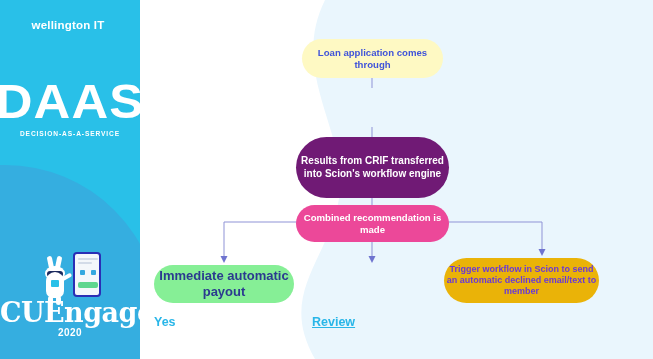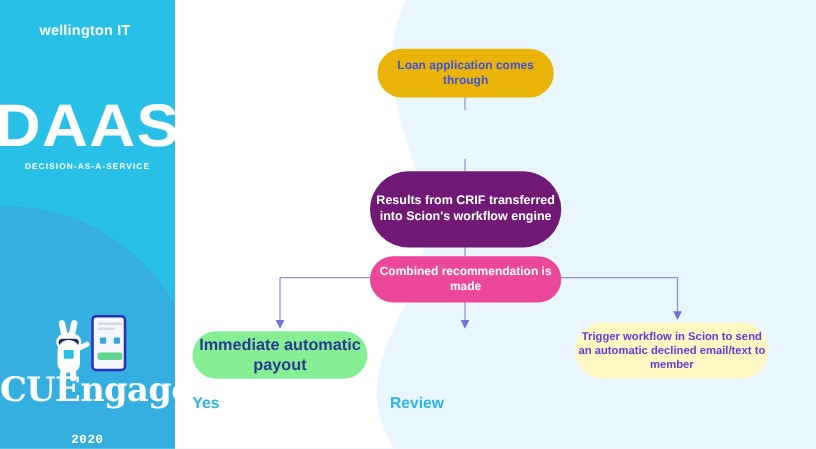--- a/index.html
+++ b/index.html
@@ -72,46 +72,46 @@
   .phone .d2{position:absolute;left:16px;top:16px;width:5px;height:5px;background:#35a8e0;border-radius:1px;}
   .phone .btn{position:absolute;left:3px;top:28px;width:20px;height:6px;background:#5ed68f;border-radius:2px;}
 
   .cuengage{
     position:absolute;left:0;top:300px;width:140px;text-align:right;
     color:#ffffff;font-family:"DejaVu Serif", serif;
     font-size:27px;font-weight:bold;letter-spacing:-.5px;line-height:26px;
   }
   .cuengage-year{
     position:absolute;left:0;top:327px;width:140px;text-align:center;
-    color:#ffffff;font-family:Liberation Mono, monospace;font-size:10px;font-weight:bold;letter-spacing:.5px;margin-top:20px;
+    color:#ffffff;font-family:Liberation Sans, sans-serif;font-size:10px;font-weight:bold;letter-spacing:.5px;
   }
 
   
   .canvas{position:absolute;left:140px;top:0;width:513px;height:359px;background:#eaf6fd;overflow:hidden;}
   .white-wave{position:absolute;left:0;top:0;width:330px;height:359px;}
 
   
   .node{
     position:absolute;box-sizing:border-box;
     display:flex;align-items:center;justify-content:center;text-align:center;
     border-radius:999px;font-weight:bold;line-height:1.22;
   }
-  #node-loan{left:302px;top:39px;width:141px;height:39px;background:#eab308;color:#3f53d9;font-size:9.6px;}
+  #node-loan{left:302px;top:39px;width:141px;height:39px;background:#fef9c3;color:#3f53d9;font-size:9.6px;}
   #node-crif{left:296px;top:88px;width:153px;height:39px;background:#4a3ee0;color:#ffffff;font-size:9.6px;}
   #node-results{left:296px;top:137px;width:153px;height:61px;background:#701a75;color:#ffffff;font-size:10px;}
   #node-combined{left:296px;top:205px;width:153px;height:37px;background:#ec4899;color:#ffffff;font-size:9.6px;}
   #node-yes{left:154px;top:265px;width:140px;height:38px;background:#86ef96;color:#2b3a8f;font-size:13px;}
   #node-review{left:312px;top:265px;width:133px;height:38px;background:#fba91a;color:#2b3a8f;font-size:9px;}
-  #node-no{left:460px;top:258px;width:155px;height:45px;background:#fef9c3;color:#6a3ad6;font-size:9px;}
+  #node-no{left:444px;top:258px;width:155px;height:45px;background:#eab308;color:#6a3ad6;font-size:9px;}
 
   .outcome-label{
     position:absolute;text-align:left;color:#29b6e8;font-size:12.5px;font-weight:bold;
   }
   #label-yes{left:154px;top:315px;width:140px;}
-  #label-review{left:312px;top:315px;width:133px;}
+  #label-review{left:312px;top:315px;width:133px;text-decoration:underline;}
   #label-no{left:460px;top:315px;width:155px;}
 
   .connector-layer{position:absolute;left:0;top:0;width:653px;height:359px;pointer-events:none;}
 </style>
 </head>
 <body>
 
 <div class="slide">
 
   <div class="brand-panel">

